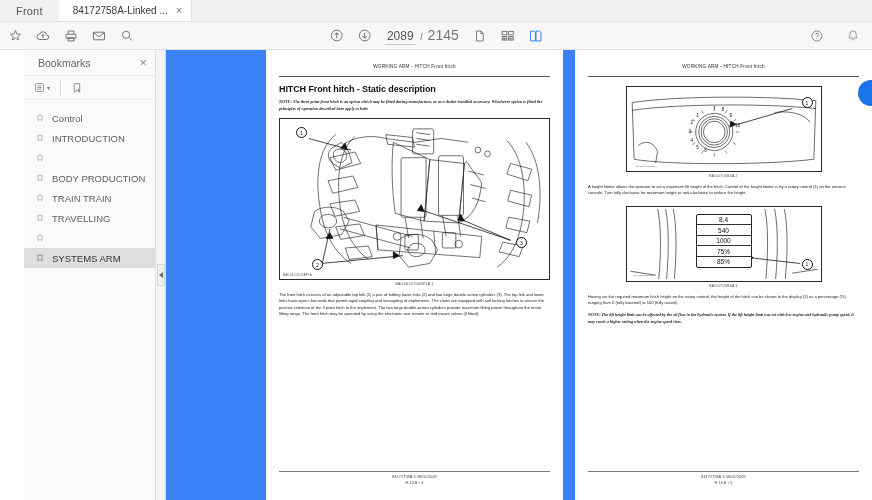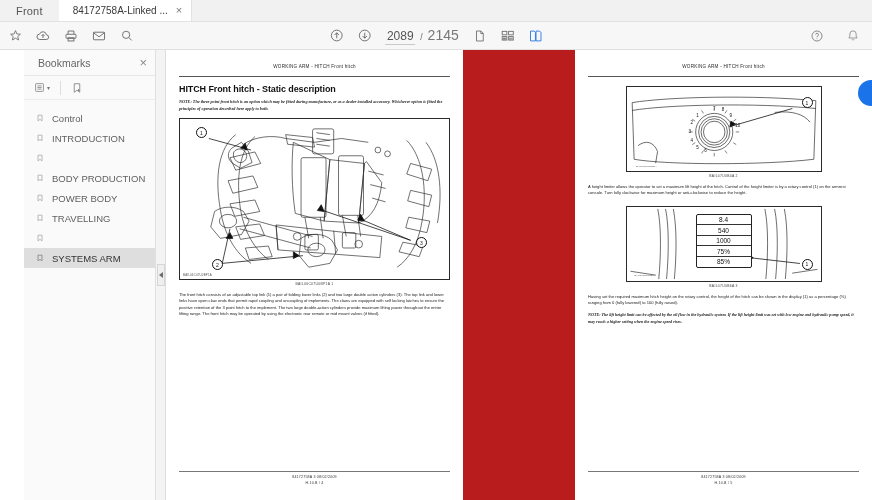--- a/index.html
+++ b/index.html
@@ -96,22 +96,22 @@
     width:8px; height:22px; background:#efefef; border:1px solid #d6d6d6;
     display:flex; align-items:center; justify-content:center; cursor:pointer;
   }
   .handle .arw {
     width:0;height:0;border-top:3px solid transparent;border-bottom:3px solid transparent;
     border-right:4px solid #6b6b6b;
   }
 
   
   .viewer {
-    flex:1; background:#b91c1c; position:relative;
-    display:flex; justify-content:space-between; gap:12px; padding-top:0;
+    flex:1; background:#3b82f6; position:relative;
+    display:flex; justify-content:flex-end; gap:12px; padding-top:0;
     overflow:hidden;
   }
   .page {
     width: 297px; height: 450px; background:#fff;
     position:relative; font-family:"Liberation Serif", serif;
   }
   .page-inner { padding: 10px 13px; height:100%; position:relative; }
   .pg-head {
     text-align:center; font-size:4.6px; color:#2b2b2b;
     letter-spacing:.25px; margin-top:4px; font-family:"Liberation Sans", sans-serif;
@@ -332,21 +332,21 @@
               </svg>
           </span>
           <span>BODY PRODUCTION</span>
         </div>
         <div class="bm-item">
           <span class="bm-ico">
             <svg width="8" height="10" viewBox="0 0 24 24" fill="none" stroke="#9a9a9a" stroke-width="2">
                 <path d="M6 3.5h12v17l-6-4.4-6 4.4z"></path>
               </svg>
           </span>
-          <span>POWER BODY</span>
+          <span>TRAIN TRAIN</span>
         </div>
         <div class="bm-item">
           <span class="bm-ico">
             <svg width="8" height="10" viewBox="0 0 24 24" fill="none" stroke="#9a9a9a" stroke-width="2">
                 <path d="M6 3.5h12v17l-6-4.4-6 4.4z"></path>
               </svg>
           </span>
           <span>TRAVELLING</span>
         </div>
         <div class="bm-item">

